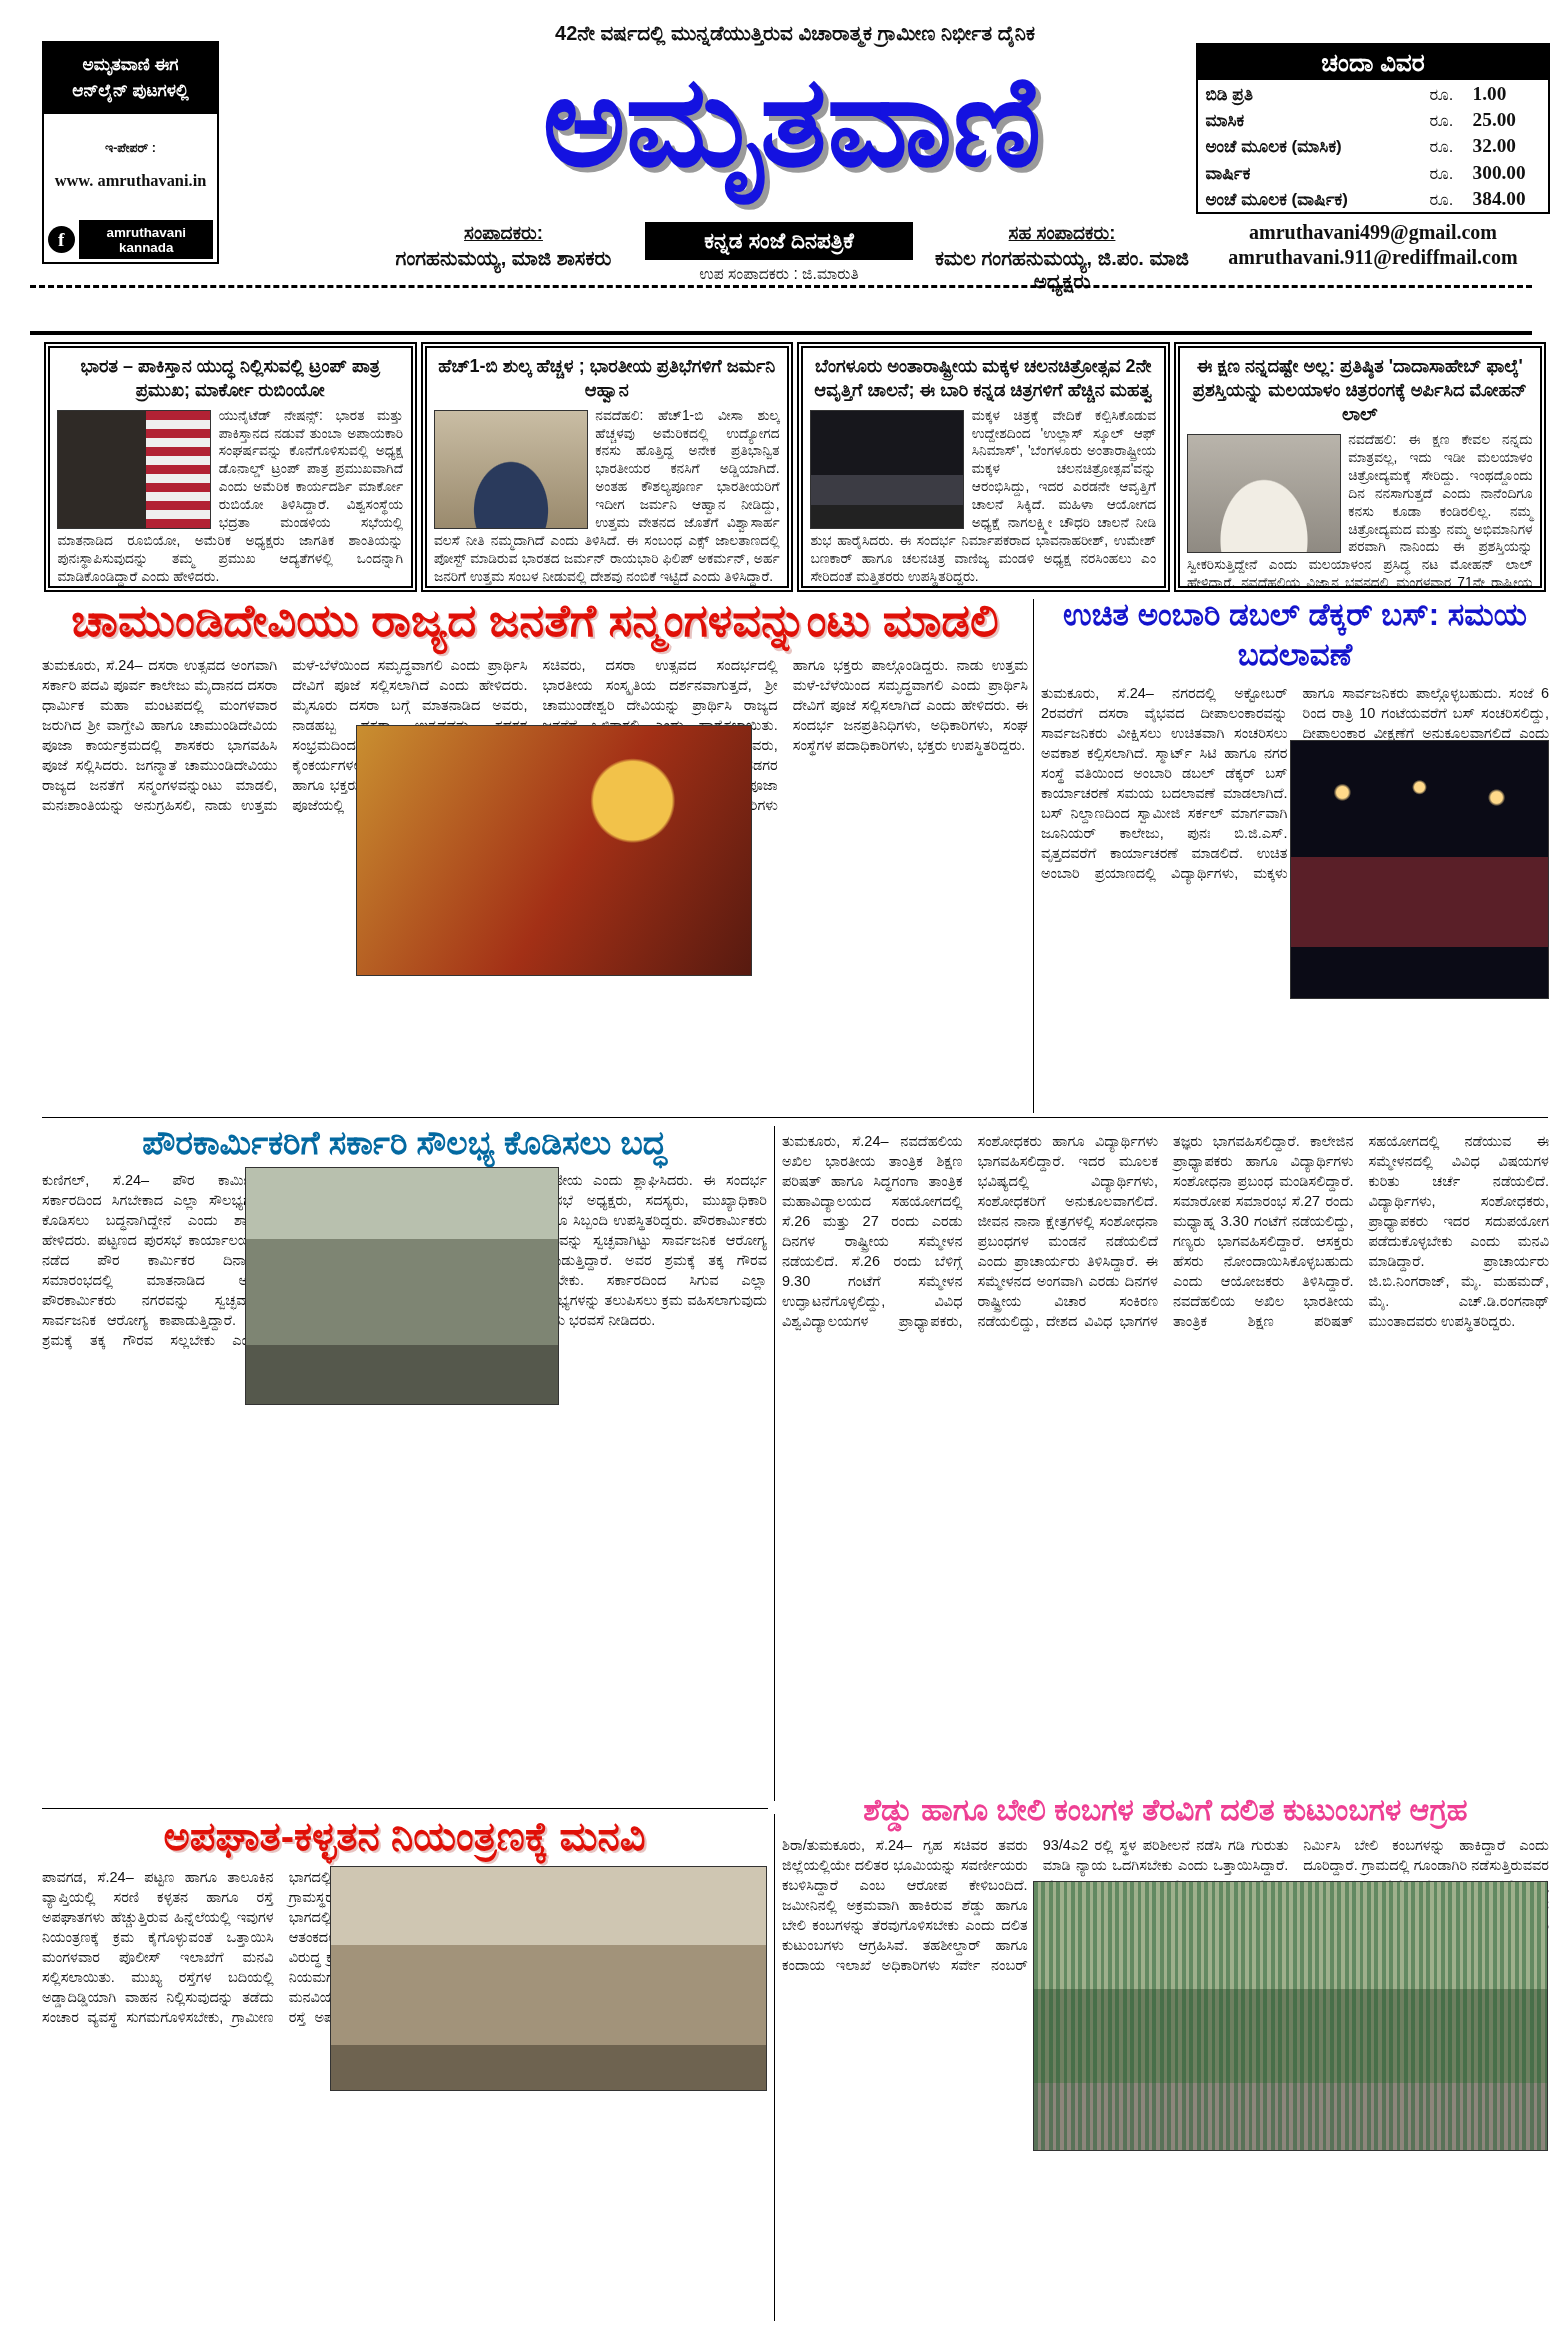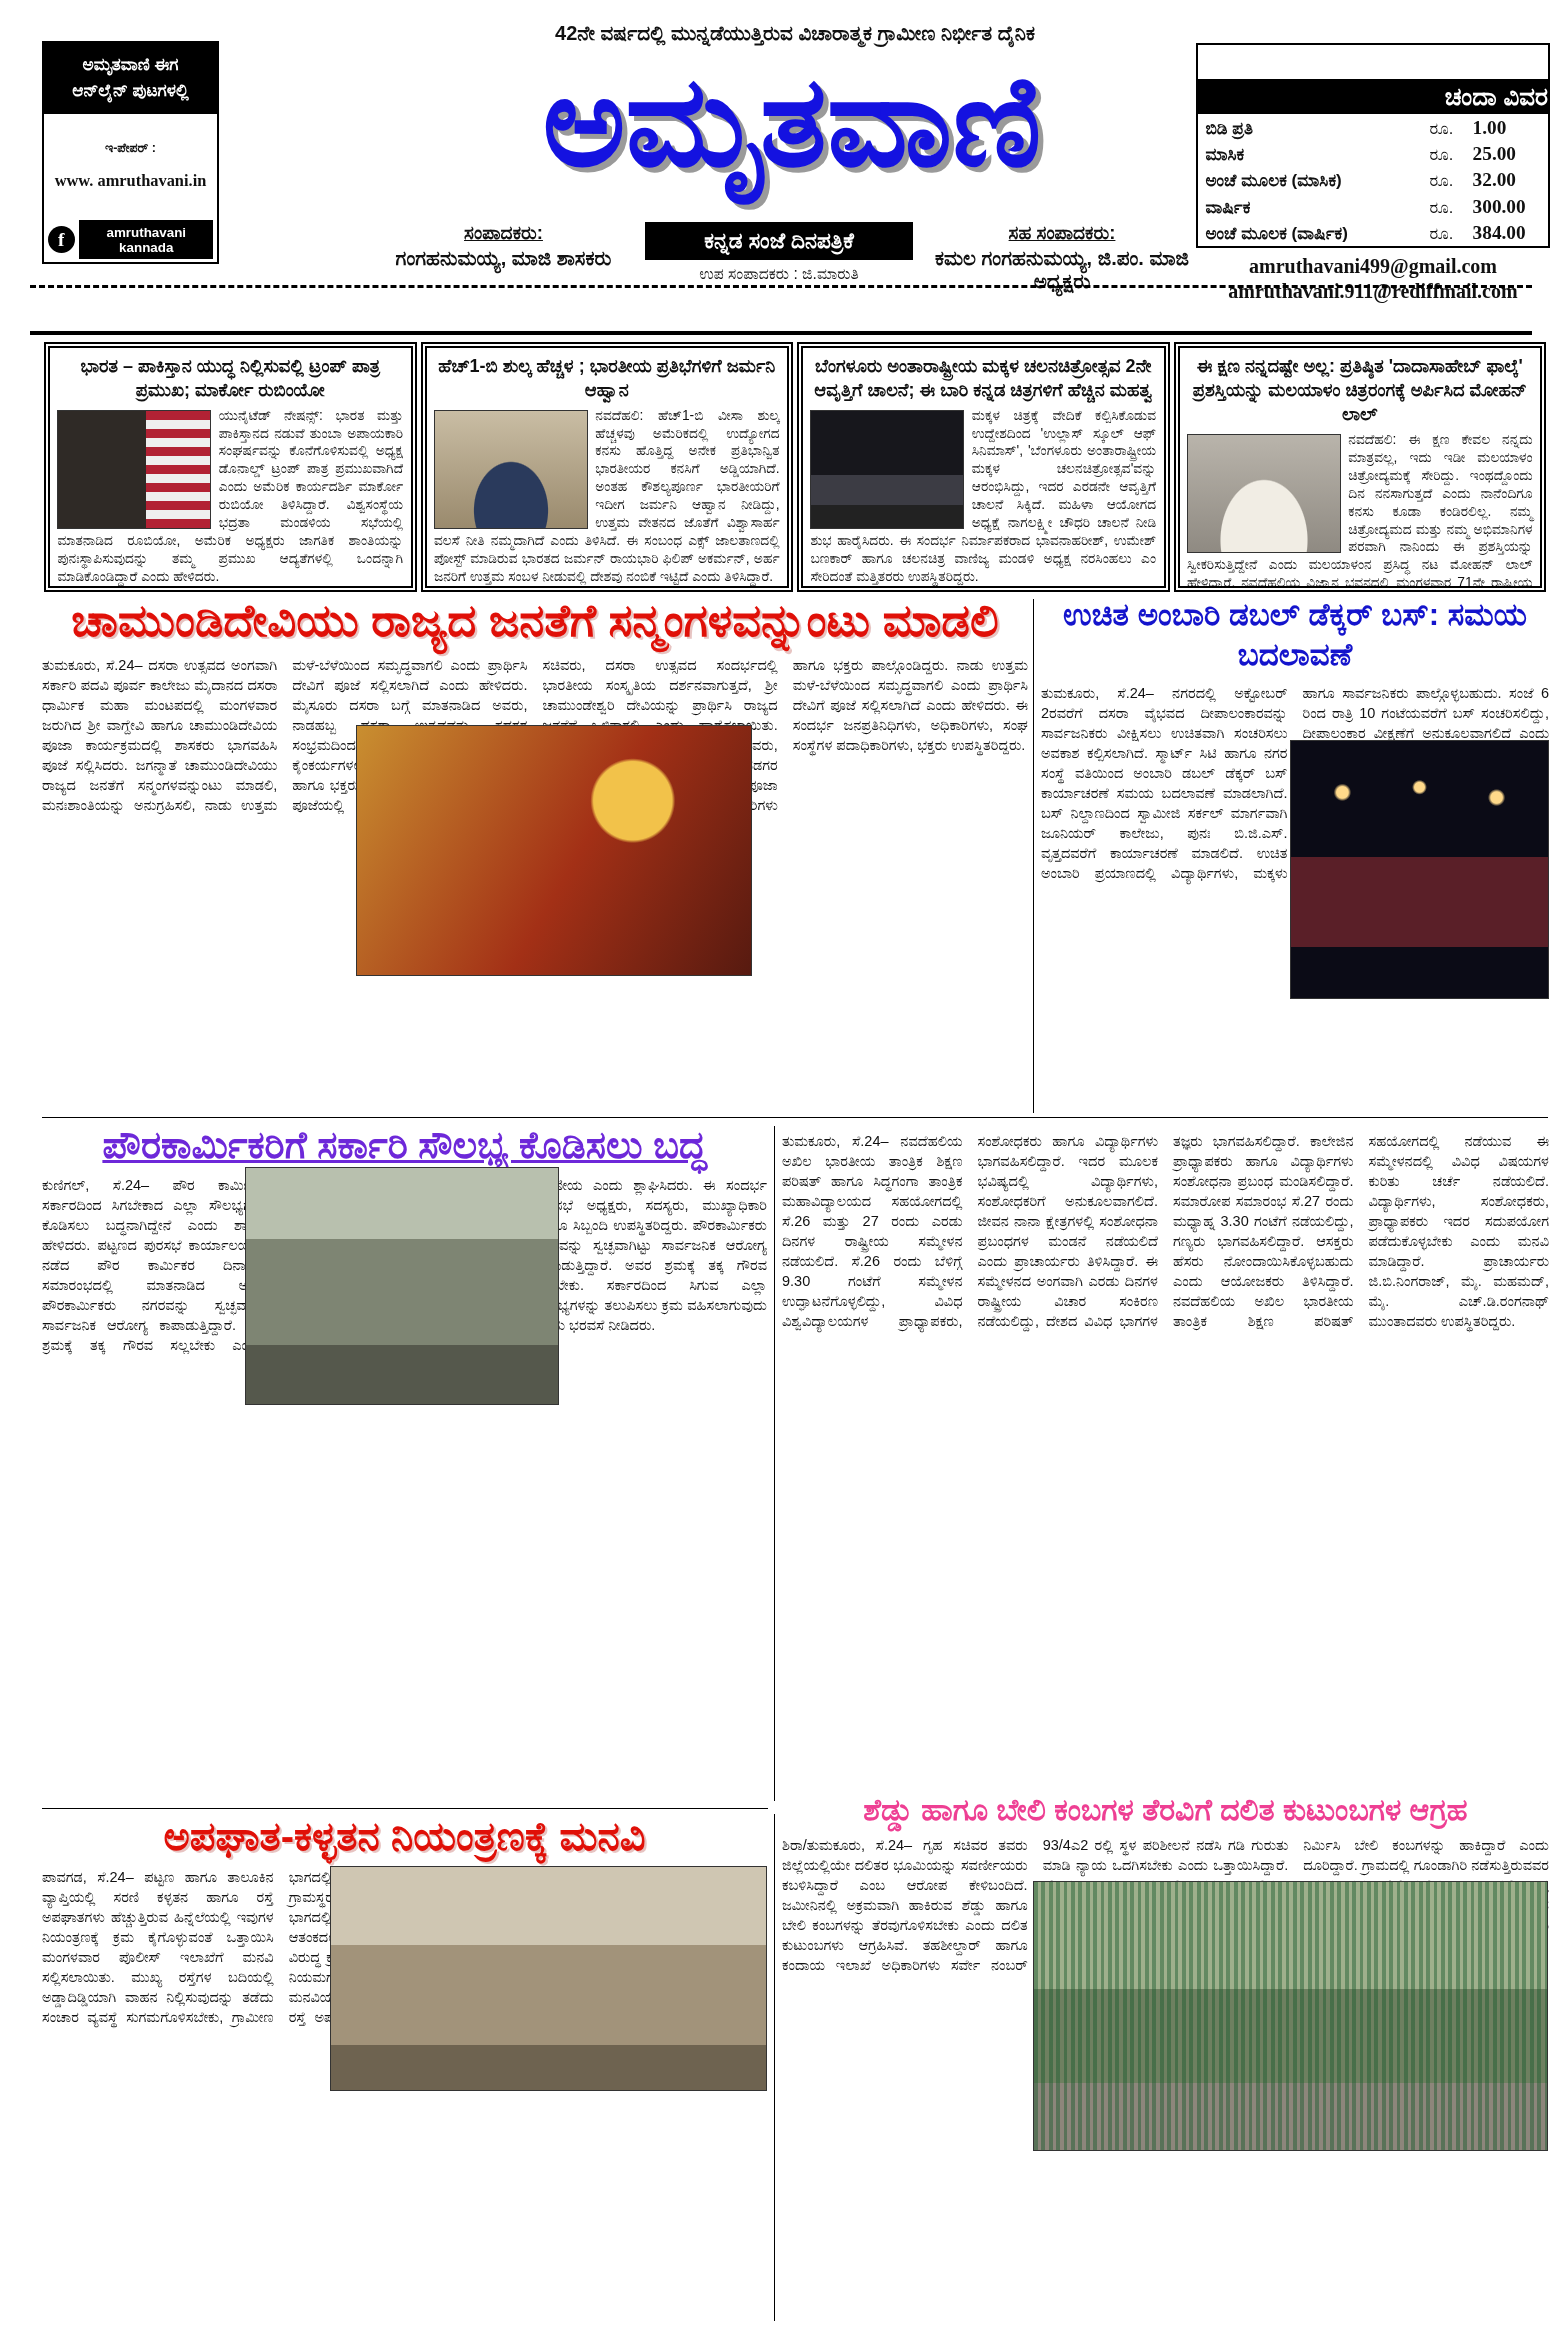--- a/index.html
+++ b/index.html
@@ -26,21 +26,21 @@
   #ed-left{left:375px;width:257px;}
   #ed-center{left:645px;width:268px;}
   #ed-right{left:928px;width:268px;}
   .ed-label{font-size:18.6px;font-weight:bold;text-decoration:underline;text-align:center;}
   .ed-name{font-size:20px;font-weight:bold;margin-top:3px;}
   #center-daily{background:#000;color:#fff;font-weight:bold;font-size:21.6px;padding:6px 4.5px;}
   #deputy{font-size:15.6px;margin-top:4.5px;}
   
   #sub-wrap{left:1196px;top:43px;width:354px;}
   #sub-box{border:2.2px solid #000;}
-  #sub-title{background:#000;color:#fff;font-weight:bold;font-size:24.5px;text-align:right;padding:3.7px 0;margin-top:34px;}
+  #sub-title{background:#000;color:#fff;font-weight:bold;font-size:24.5px;text-align:center;padding:3.7px 0;}
   .sub-row{display:flex;align-items:baseline;padding:2.2px 7.4px;}
   .sub-label{flex:1;font-size:17px;font-weight:bold;}
   .sub-cur{width:43px;font-size:16.4px;}
   .sub-amt{width:68px;text-align:left;font-family:"Liberation Serif",serif;font-weight:bold;font-size:19.3px;}
   #sub-emails{margin-top:6px;text-align:center;font-family:"Liberation Serif",serif;font-weight:bold;font-size:20px;line-height:1.25;}
   
   #dash-rule{left:30px;top:285px;width:1502px;border-top:3px dashed #000;}
   #infoline{left:42px;top:297px;width:1506px;display:flex;justify-content:space-between;
         font-size:15.6px;font-weight:bold;white-space:nowrap;overflow:hidden;}
   #top-heavy-rule{left:30px;top:331px;width:1502px;border-top:4.5px solid #000;}
@@ -52,21 +52,21 @@
   .tbox .ph{float:left;width:152px;height:117px;margin:3px 7.4px 3px 0;border:0.7px solid #333;}
   .tbox p{margin:0;font-size:13.8px;line-height:1.3;}
   
   .art{overflow:hidden;}
   .hl{font-weight:bold;text-align:center;margin:0;}
   #art-chamundi{left:42px;top:595px;width:986px;height:525px;}
   #art-chamundi .hl{font-size:45px;color:#e01008;text-shadow:2.2px 2.2px 0 rgba(160,20,10,.25);}
   #art-bus{left:1041px;top:595px;width:508px;height:525px;}
   #art-bus .hl{font-size:31px;color:#1414cc;line-height:1.3;}
   #art-poura{left:42px;top:1124px;width:725px;height:681px;}
-  #art-poura .hl{font-size:38px;color:#6d28d9;text-decoration:underline;}
+  #art-poura .hl{font-size:33px;color:#0369a1;}
   #art-sidda{left:782px;top:1124px;width:767px;height:681px;}
   #art-sidda .hl{font-size:31px;color:#2256c4;}
   #art-accident{left:42px;top:1814px;width:725px;height:512px;}
   #art-accident .hl{font-size:40px;color:#e01008;text-shadow:2.2px 2.2px 0 rgba(160,20,10,.25);}
   #art-dalit{left:782px;top:1788px;width:767px;height:538px;}
   #art-dalit .kicker{font-size:21px;font-weight:bold;color:#2e8b2e;text-align:center;margin:0;}
   #art-dalit .hl{font-size:30px;color:#ee3f93;margin-top:4.5px;}
   .body-cols{margin-top:7.4px;font-size:14.5px;line-height:1.38;overflow:hidden;position:relative;}
   .c4{column-count:4;column-gap:15px;}
   .c3{column-count:3;column-gap:15px;}

